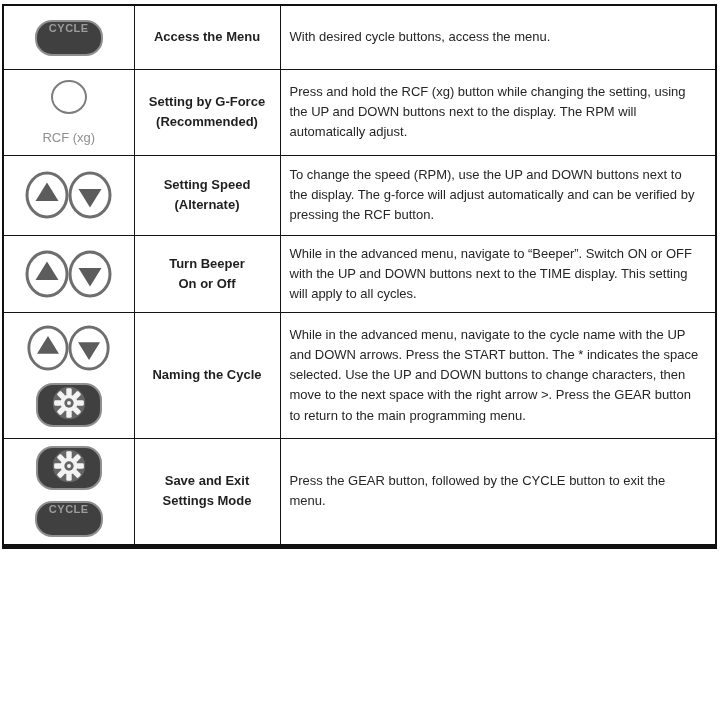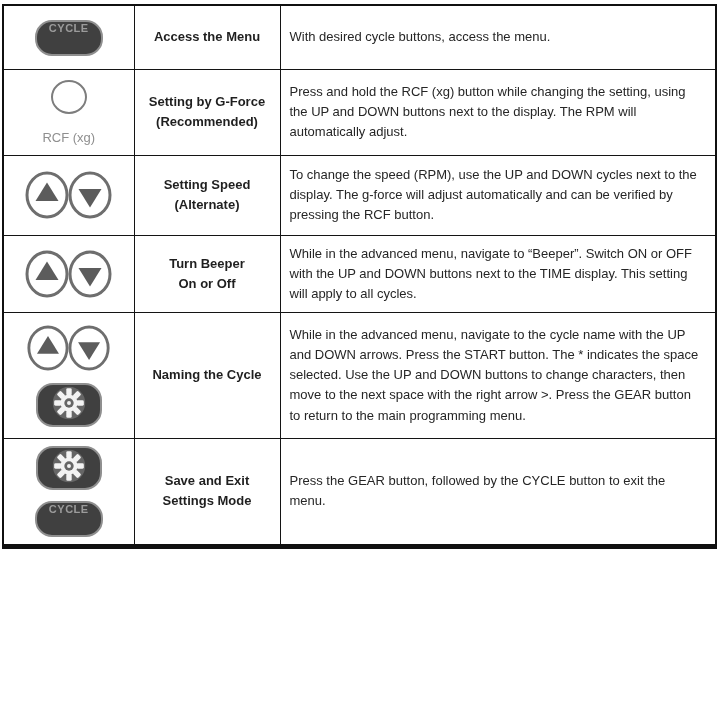--- a/index.html
+++ b/index.html
@@ -157,21 +157,21 @@
       <tr style="height:80px;">
         <td class="icon-cell">
           <svg class="updown-svg" width="90" height="50" viewBox="0 0 90 50" style="margin:0 auto">
               <use href="#updown-pair"></use>
             </svg>
         </td>
         <td class="action-cell">
           <span class="action-line">Setting Speed</span>
           <span class="action-line">(Alternate)</span>
         </td>
-        <td class="desc-cell">To change the speed (RPM), use the UP and DOWN cycles next to the display. The g-force will adjust automatically and can be verified by pressing the RCF button.</td>
+        <td class="desc-cell">To change the speed (RPM), use the UP and DOWN buttons next to the display. The g-force will adjust automatically and can be verified by pressing the RCF button.</td>
       </tr>
 
 
 
       <tr style="height:76px;">
         <td class="icon-cell">
           <svg class="updown-svg" width="90" height="50" viewBox="0 0 90 50" style="margin:0 auto">
               <use href="#updown-pair"></use>
             </svg>
         </td>

